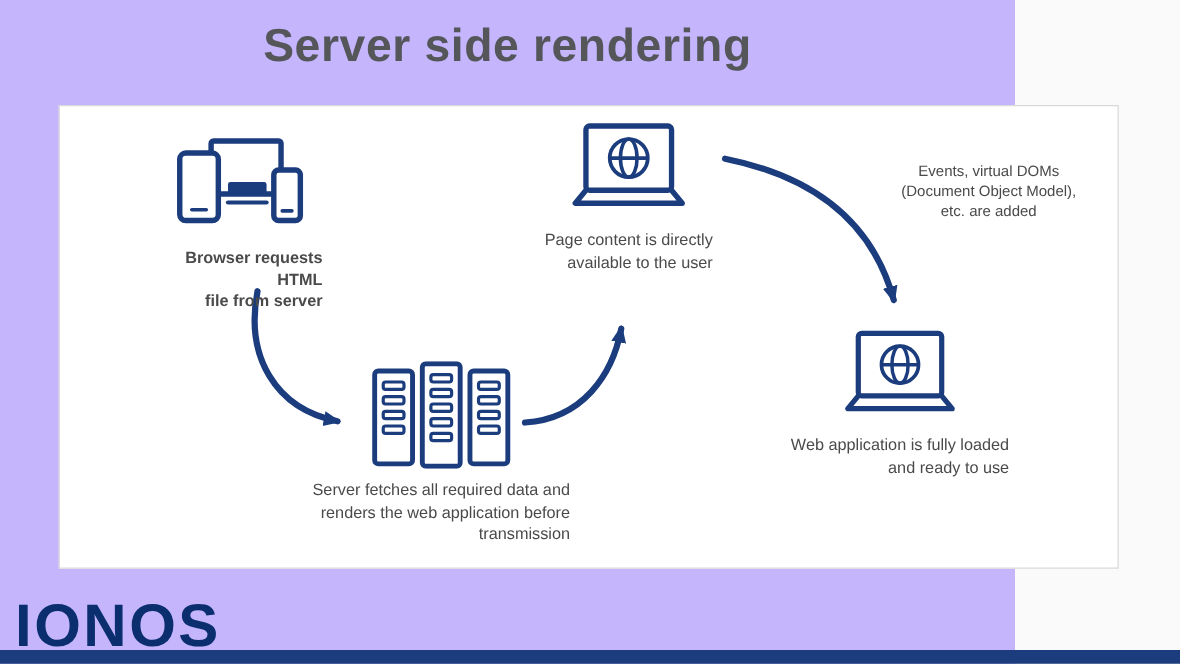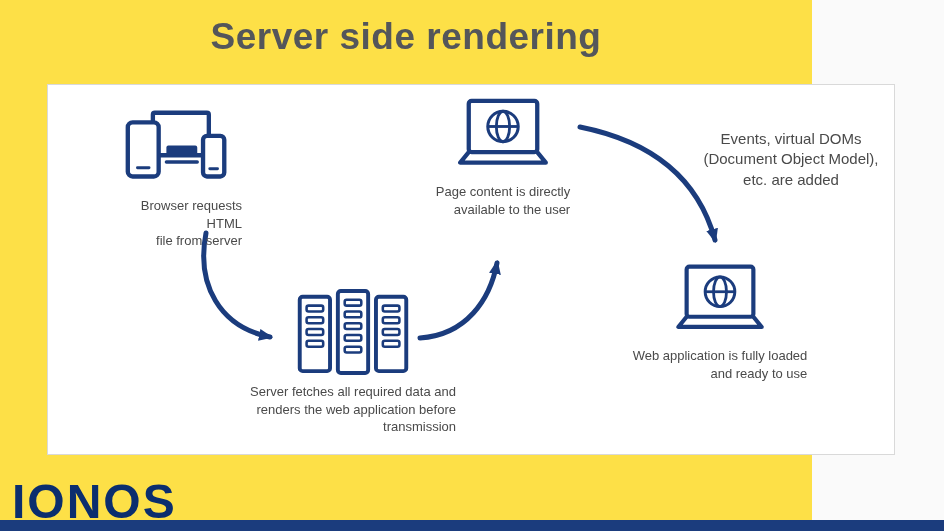--- a/index.html
+++ b/index.html
@@ -8,21 +8,21 @@
     --title:#54565a;
     --label:#4a4a4a;
   }
   *{box-sizing:border-box;margin:0;padding:0;}
   html,body{width:944px;height:531px;}
   body{
     font-family:"Liberation Sans","DejaVu Sans",sans-serif;
     background:#fafafa;
     overflow:hidden;
   }
-  .page{position:relative;width:812px;height:531px;background:#fde047;}
+  .page{position:relative;width:812px;height:531px;background:#c4b5fd;}
   .title{
     position:absolute;top:16px;left:0;width:100%;
     text-align:center;
     font-size:37px;font-weight:bold;
     color:var(--title,#54565a);
     letter-spacing:0.5px;
   }
   .diagram{
     position:absolute;left:47px;top:84px;width:848px;height:371px;
     background:#ffffff;border:1px solid #d9d9d9;
@@ -36,26 +36,26 @@
   .node .icon{color:var(--accent,#1b3c7d);}
   .label{
     margin-top:8px;
     font-size:13px;line-height:1.35;
     color:var(--label,#4a4a4a);
     text-align:right;
     white-space:pre-line;
   }
   .annotation{
     position:absolute;left:628px;top:44px;width:230px;
-    font-size:15px;line-height:1.35;
+    font-size:12px;line-height:1.35;
     color:var(--label,#4a4a4a);
     text-align:center;
     white-space:pre-line;
   }
-  .node-devices{left:64px;top:22px;width:130px;}
+  .node-devices{left:80px;top:22px;width:130px;font-weight:bold;}
   .node-laptop-top{left:375px;top:12px;width:160px;}
   .node-server{left:195px;top:204px;width:220px;}
   .node-laptop-bottom{left:562px;top:178px;width:220px;}
   .footer{position:absolute;left:12px;top:474px;}
   .logo{
     font-size:48px;font-weight:bold;
     color:#0b2e6e;
     letter-spacing:2px;
     font-family:"Liberation Sans","DejaVu Sans",sans-serif;
   }

